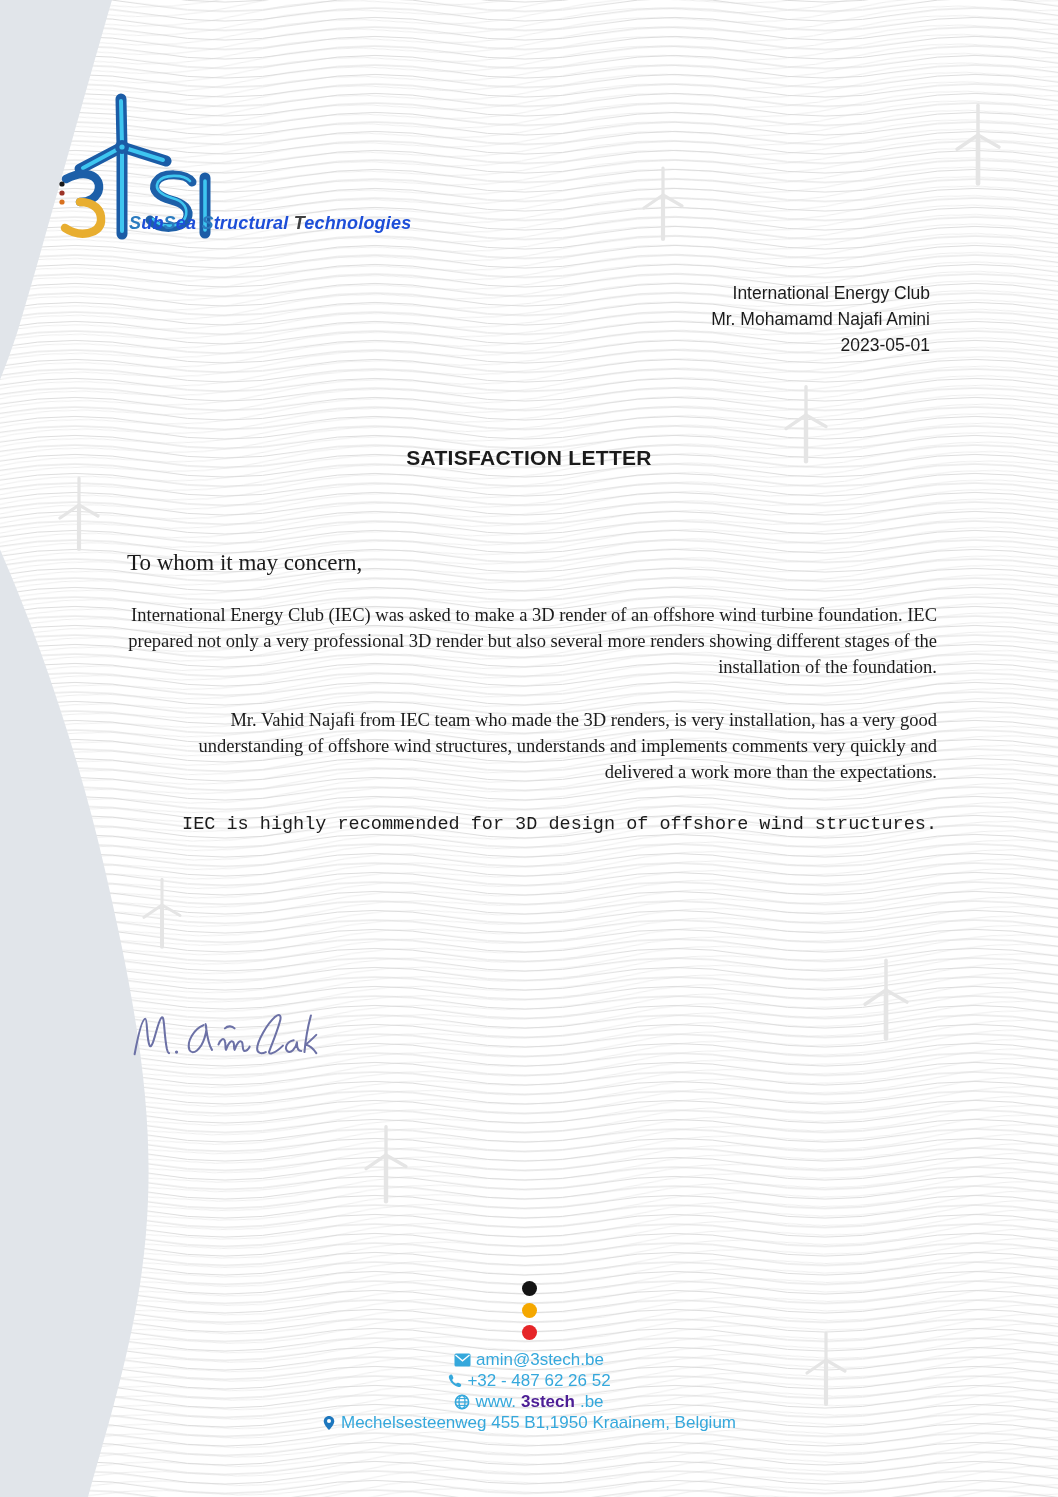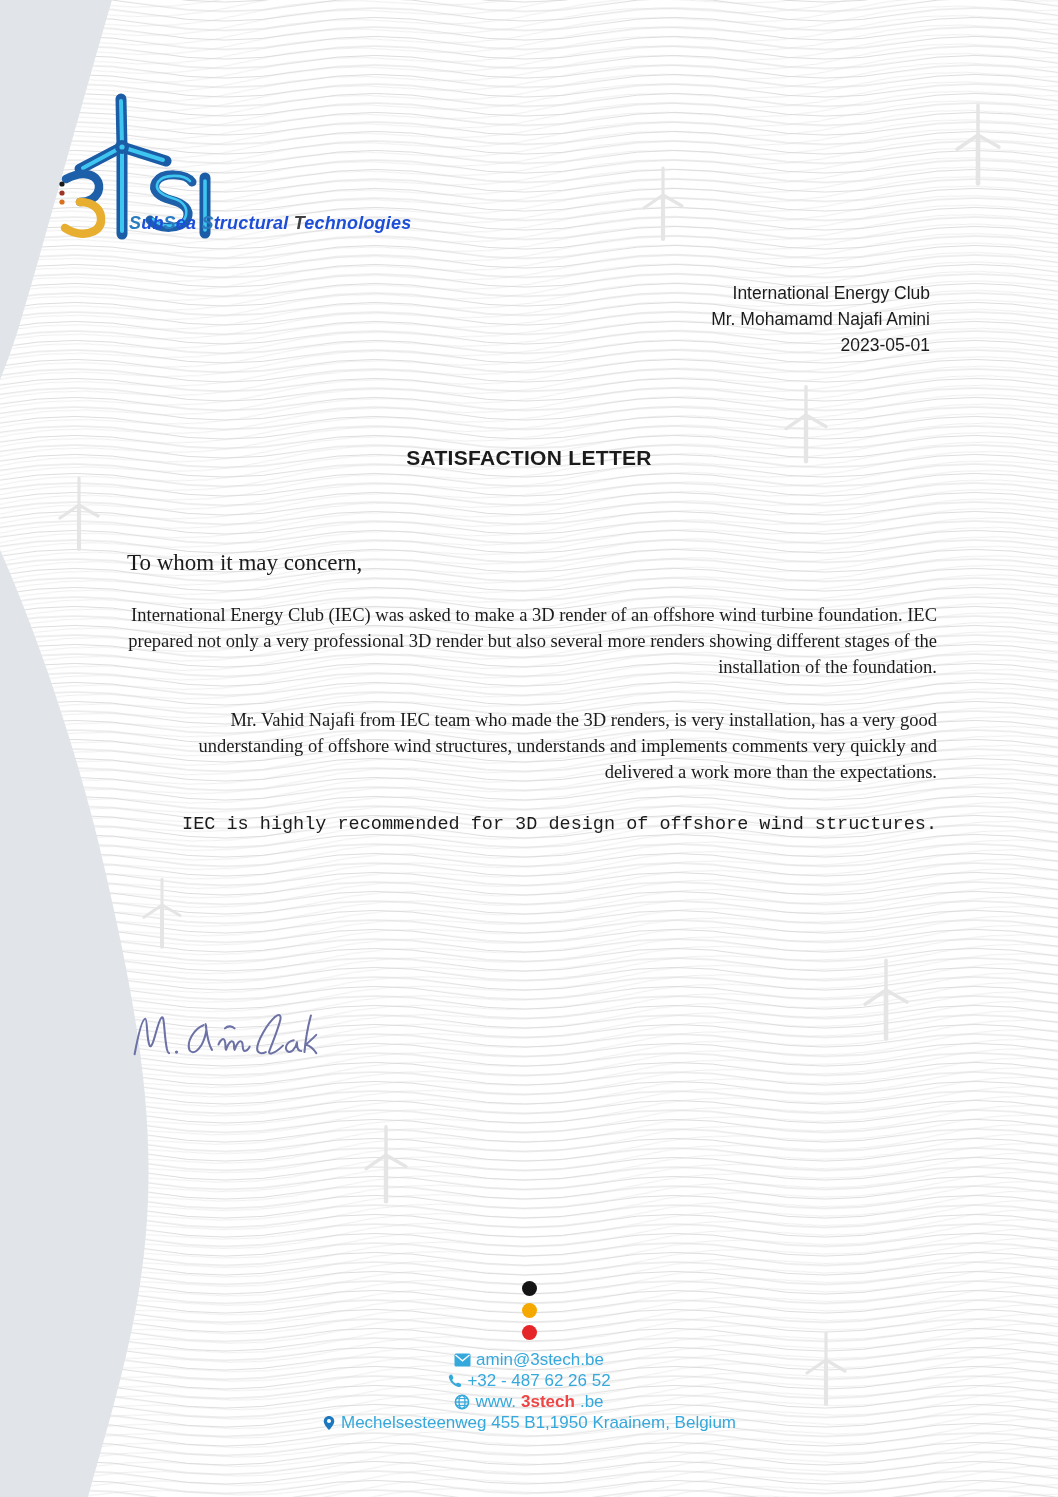--- a/index.html
+++ b/index.html
@@ -34,21 +34,21 @@
   
   .footer{position:absolute;left:0;top:1277px;width:100%;z-index:2;display:flex;
           flex-direction:column;align-items:center;font-size:17px;}
   .dots{display:flex;flex-direction:column;align-items:center;margin-bottom:6px;}
   .dot{width:15px;height:15px;border-radius:50%;margin:3.5px 0;}
   .dot-1{background:#141414;}
   .dot-2{background:#F5A800;}
   .dot-3{background:#E62528;}
   .cline{display:flex;align-items:center;gap:5px;height:21px;color:#35A8DC;white-space:nowrap;}
   .cline svg{display:block;flex:0 0 auto;}
-  .web-bold{font-weight:bold;color:#ef4444;}
+  .web-bold{font-weight:bold;color:#4c1d95;}
 </style>
 </head>
 <body>
 
 <div class="page">
 
   <svg class="bg" width="1058" height="1497" viewBox="0 0 1058 1497" aria-hidden="true">
     <defs>
       <pattern id="waves" width="300" height="9.5" patternUnits="userSpaceOnUse">
         <g fill="none" stroke="#D9D9D9" stroke-width="0.9">

